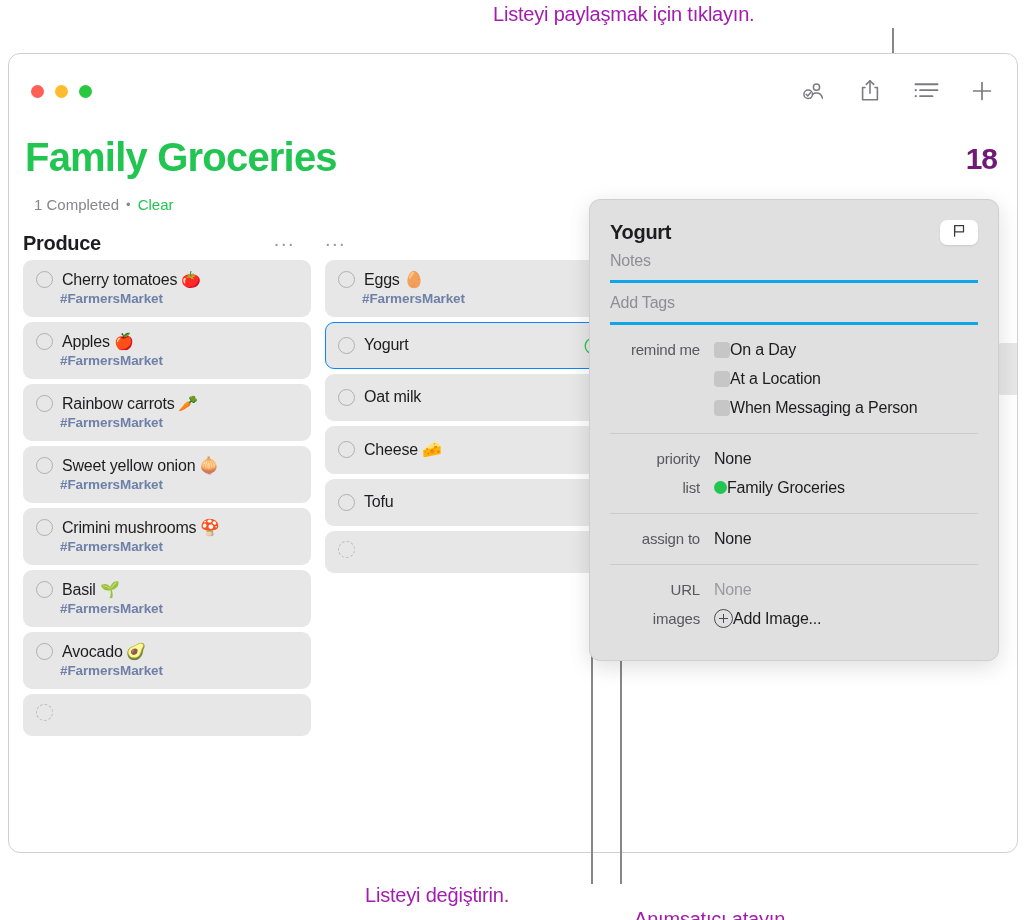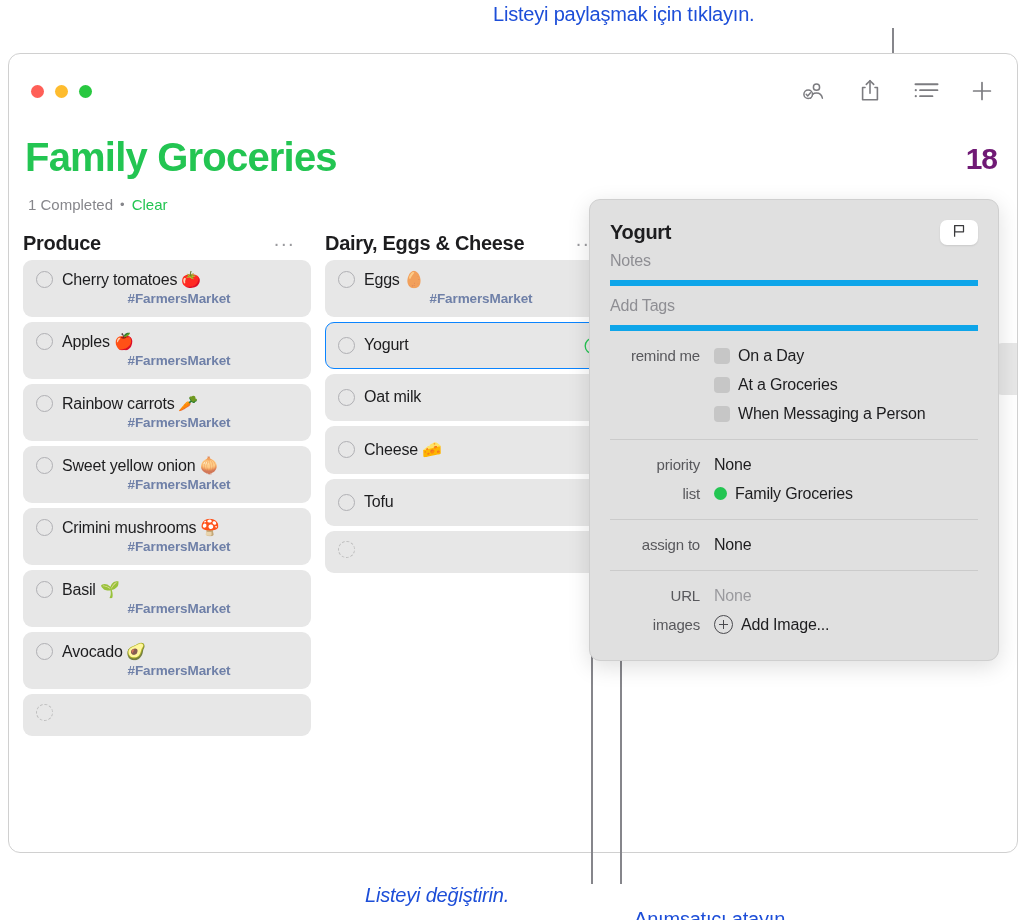--- a/index.html
+++ b/index.html
@@ -8,26 +8,26 @@
     background:#ffffff;
     font-family:"Liberation Sans","DejaVu Sans",sans-serif;
     position:relative;overflow:hidden;
     -webkit-font-smoothing:antialiased;
   }
 
   
   .callout-text{
     position:absolute;
     font-size:20px;
-    color:#1d4ed8;
+    color:#a21caf;
     white-space:nowrap;
     letter-spacing:-0.2px;
   }
   #callout-top{ left:493px; top:3px; }
-  #callout-bottom-left{ left:365px; top:884px;font-style:italic; }
+  #callout-bottom-left{ left:365px; top:884px; }
   #callout-bottom-right{ left:634px; top:908px; }
 
   .leader{
     position:absolute;
     background:#86868b;
   }
   .leader.v{ width:1.6px; }
   .leader.h{ height:1.6px; }
 
   
@@ -74,21 +74,21 @@
   }
 
   
   #list-title{
     position:absolute; left:16px; top:81px;
     font-size:40px; font-weight:700;
     color:#23c552;
     letter-spacing:-0.8px;
   }
   #sub-row{
-    position:absolute; left:19px; top:142px;
+    position:absolute; left:25px; top:142px;
     font-size:15px; color:#86868b;
     display:flex; align-items:center; gap:7px;
   }
   #sub-row .dot{ color:#86868b; font-size:13px; }
   #clear-btn{ color:#23c552; }
 
   
   #columns{
     position:absolute; left:0; top:172px;
     width:1010px; height:628px;
@@ -138,21 +138,21 @@
     border:1.3px solid #b0b0b4;
     flex:0 0 15px;
   }
   .circle.dashed{ border-style:dashed; border-color:#bdbdbd;}
   .row-text{
     font-size:16px;color:#1d1d1f;letter-spacing:-0.2px;
     white-space:nowrap;
   }
   .row-tag{
     font-size:13.5px;font-weight:700;color:#6f80a8;
-    margin-left:24px;margin-top:2px;letter-spacing:-0.1px;text-align:center;
+    margin-left:24px;margin-top:2px;letter-spacing:-0.1px;
   }
   .info-icon{
     position:absolute; right:10px; top:50%;
     transform:translateY(-50%);
     width:18px;height:18px;
   }
 
   
   #col-strip{
     position:absolute; right:0; top:0;
@@ -182,39 +182,39 @@
   }
   #pop-title{ font-size:20px;font-weight:700;color:#1d1d1f;letter-spacing:-0.3px;}
   #flag-btn{
     width:38px;height:25px;background:#ffffff;border-radius:7px;
     display:flex;align-items:center;justify-content:center;
     box-shadow:0 1px 2px rgba(0,0,0,0.10);
   }
   .pop-field{
     font-size:16px;color:#8e8e93;letter-spacing:-0.2px;
     padding:11px 0 10px 0;
-    border-bottom:6px solid #0ea5e9;
+    border-bottom:3px solid #0ea5e9;
   }
   .pop-field.first{ padding-top:7px; }
 
   .pop-rowgroup{ border-bottom:1px solid #cbcbcb; padding:10px 0 11px 0;}
   .pop-rowgroup.nb{ border-bottom:none; }
   .pop-row{
     display:flex;align-items:center;
     min-height:29px;
   }
   .pop-label{
     width:104px;flex:0 0 104px;
     text-align:right;
     font-size:15px;color:#58585c;letter-spacing:-0.2px;
     padding-right:14px;box-sizing:border-box;
   }
   .pop-value{
     font-size:16px;color:#1d1d1f;letter-spacing:-0.2px;
-    display:flex;align-items:center;gap:8px;
+    display:flex;align-items:center;gap:0;
   }
   .pop-value.muted{ color:#9a9a9e; }
   .chk{
     width:16px;height:16px;border-radius:4px;background:#c6c6c6;
     flex:0 0 16px;
   }
   .list-dot{
     width:13px;height:13px;border-radius:50%;background:#23c552;
     flex:0 0 13px;
   }
@@ -345,21 +345,20 @@
         <div class="row empty">
           <div class="row-line">
               <span class="circle dashed"></span>
             </div>
         </div>
       </div>
     </div>
 
     <div class="column">
       <div class="col-head">
-        <div class="col-title">Dairy, Eggs &amp; Cheese</div>
         <div class="col-more">...</div>
       </div>
       <div class="rows">
         <div class="row">
           <div class="row-line">
               <span class="circle"></span>
               <span class="row-text">Eggs 🥚</span>
             </div>
           <div class="row-tag">#FarmersMarket</div>
         </div>
@@ -428,21 +427,21 @@
         <div class="pop-label">remind me</div>
         <div class="pop-value">
             <span class="chk"></span>
             <span>On a Day</span>
           </div>
       </div>
       <div class="pop-row">
         <div class="pop-label"></div>
         <div class="pop-value">
             <span class="chk"></span>
-            <span>At a Groceries</span>
+            <span>At a Location</span>
           </div>
       </div>
       <div class="pop-row">
         <div class="pop-label"></div>
         <div class="pop-value">
             <span class="chk"></span>
             <span>When Messaging a Person</span>
           </div>
       </div>
     </div>

